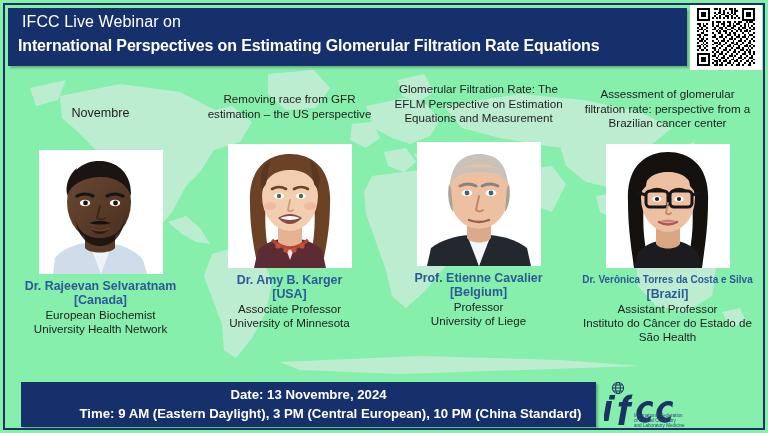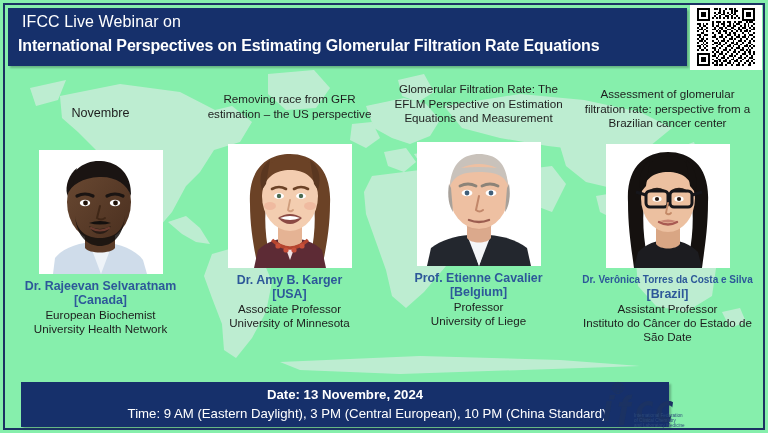--- a/index.html
+++ b/index.html
@@ -161,21 +161,21 @@
     color: #1d1d1d;
     line-height: 14px;
     padding: 0 4px;
   }
 
   
   .footer-bar {
     position: absolute;
     left: 21px;
     top: 382px;
-    width: 648px;
+    width: 575px;
     height: 45px;
     background: #16306b;
     box-shadow: 2px 2px 2px rgba(0,0,0,0.25);
   }
   .footer-date {
     position: absolute;
     left: 0;
     right: 0;
     top: 5px;
     text-align: center;
@@ -184,21 +184,21 @@
     font-weight: bold;
   }
   .footer-time {
     position: absolute;
     left: 0;
     right: 0;
     top: 24px;
     text-align: center;
     color: #ffffff;
     font-size: 13.2px;
-    font-weight: normal;
+    font-weight: bold;
     padding-left: 44px;
   }
 
   
   .ifcc-logo {
     position: absolute;
     left: 604px;
     top: 381px;
     width: 104px;
     height: 48px;
@@ -738,21 +738,21 @@
 
             <path d="M53 78 Q62 83 71 78" stroke="#a85a52" stroke-width="2.4" fill="none" stroke-linecap="round"></path>
 
             <path d="M54 77 Q62 74 70 77 Q62 80 54 77 Z" fill="#bb6b60" opacity="0.7"></path>
           </g>
         </svg>
       </div>
       <div class="sp-name">Dr. Verônica Torres da Costa e Silva</div>
       <div class="sp-country">[Brazil]</div>
       <div class="sp-role">Assistant Professor</div>
-      <div class="sp-org">Instituto do Câncer do Estado de São Date</div>
+      <div class="sp-org">Instituto do Câncer do Estado de São Health</div>
     </div>
 
   </div>
 
   <div class="footer-bar">
     <div class="footer-date">Date: 13 Novembre, 2024</div>
     <div class="footer-time">Time:  9 AM (Eastern Daylight), 3 PM (Central European), 10 PM (China Standard)</div>
   </div>
 
   <div class="ifcc-logo">

